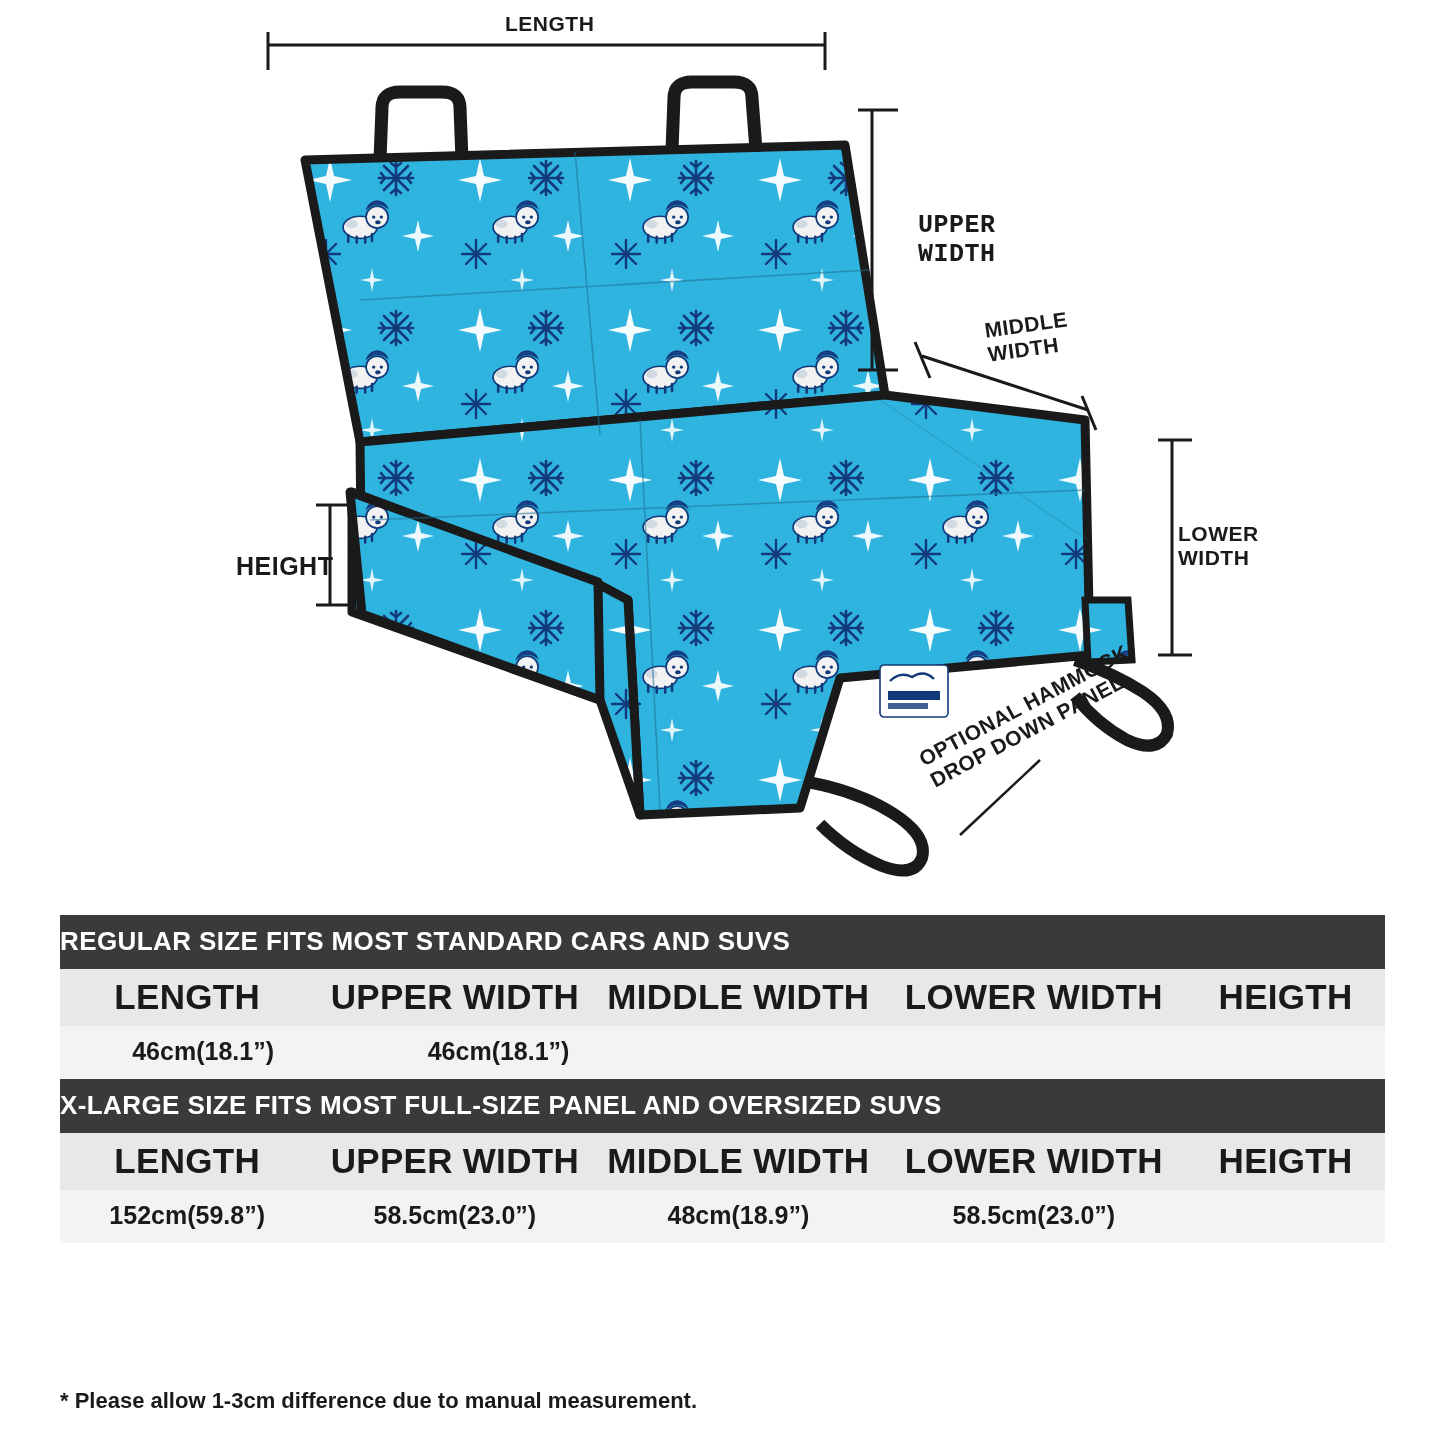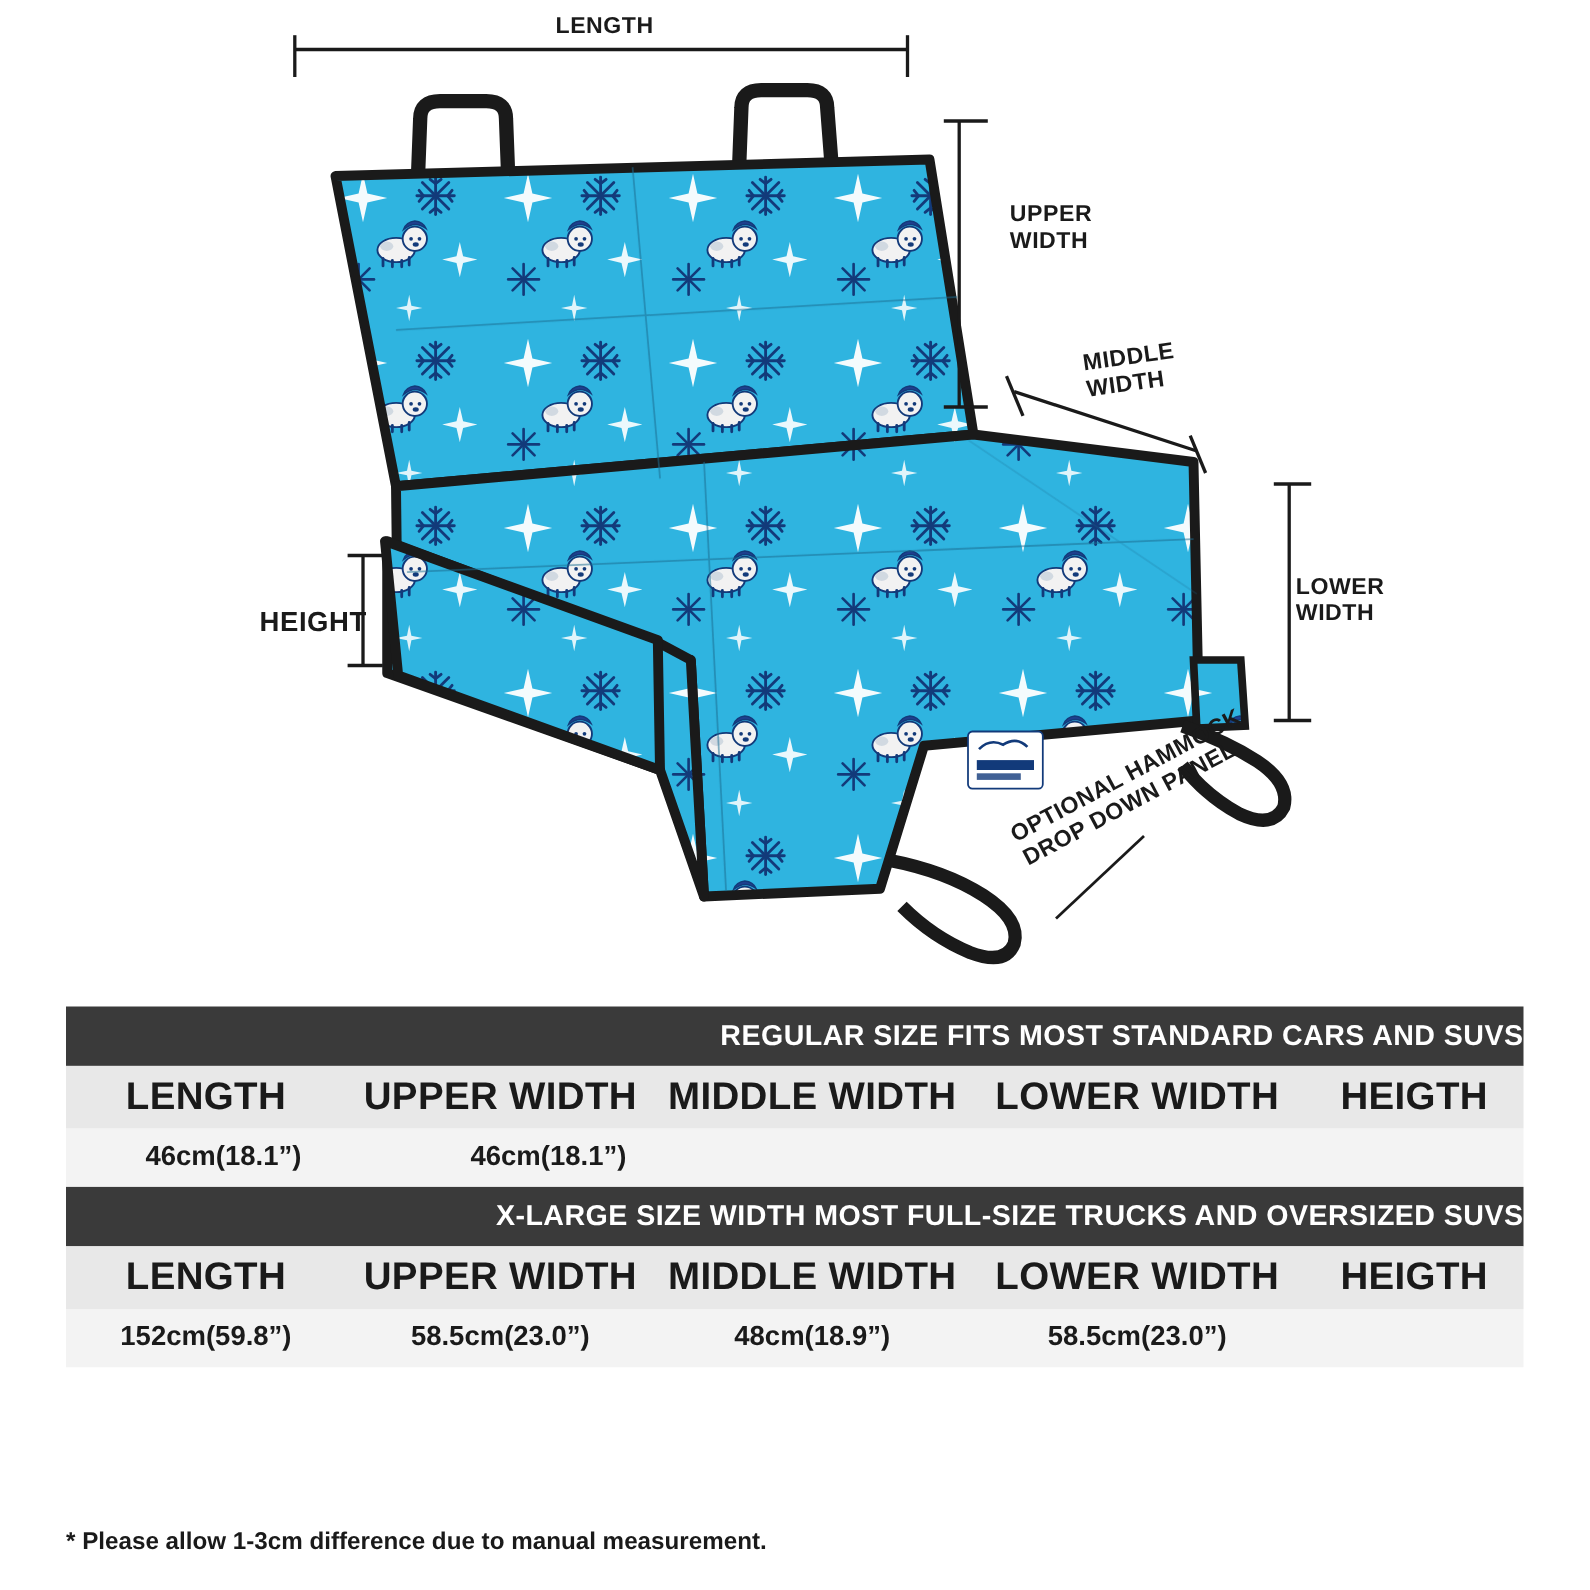--- a/index.html
+++ b/index.html
@@ -23,42 +23,42 @@
   }
   .dim-label {
     position: absolute;
     font-weight: bold;
     color: #1a1a1a;
     letter-spacing: 0.5px;
     line-height: 1.15;
     white-space: pre-line;
   }
   #label-length   { left: 505px; top: 12px;  font-size: 21px; }
-  #label-upper    { left: 918px; top: 183px; font-size: 21px; }
+  #label-upper    { left: 918px; top: 212px; font-size: 25px; font-family: Liberation Mono, monospace; }
   #label-middle   { left: 986px; top: 313px; font-size: 21px; transform: rotate(-8deg); }
   #label-lower    { left: 1178px; top: 522px; font-size: 21px; }
   #label-height   { left: 236px; top: 552px; font-size: 25px; }
   #label-hammock  {
     left: 915px; top: 750px;
     font-size: 21px;
     transform: rotate(-28deg);
     transform-origin: left top;
   }
 
   
   #spec-table {
     position: absolute;
     left: 60px;
     top: 915px;
     width: 1325px;
   }
   .band-dark {
     background: #3a3a3a;
     color: #ffffff;
-    text-align: right;
+    text-align: left;
     font-weight: bold;
     font-size: 26px;
     letter-spacing: 0.4px;
     padding: 11px 0 12px 0;
   }
   .row {
     display: flex;
     width: 100%;
   }
   .row.header-row { background: #e8e8e8; }
@@ -236,21 +236,21 @@
     <div class="cell c1">UPPER WIDTH</div>
     <div class="cell c2">MIDDLE WIDTH</div>
     <div class="cell c3">LOWER WIDTH</div>
     <div class="cell c4">HEIGTH</div>
   </div>
   <div class="row value-row">
     <div class="cell c2">46cm(18.1”)</div>
     <div class="cell c3">46cm(18.1”)</div>
   </div>
 
-  <div class="band-dark">X-LARGE SIZE WIDTH MOST FULL-SIZE TRUCKS AND OVERSIZED SUVS</div>
+  <div class="band-dark">X-LARGE SIZE FITS MOST FULL-SIZE PANEL AND OVERSIZED SUVS</div>
   <div class="row header-row">
     <div class="cell c0">LENGTH</div>
     <div class="cell c1">UPPER WIDTH</div>
     <div class="cell c2">MIDDLE WIDTH</div>
     <div class="cell c3">LOWER WIDTH</div>
     <div class="cell c4">HEIGTH</div>
   </div>
   <div class="row value-row">
     <div class="cell c0">152cm(59.8”)</div>
     <div class="cell c1">58.5cm(23.0”)</div>

